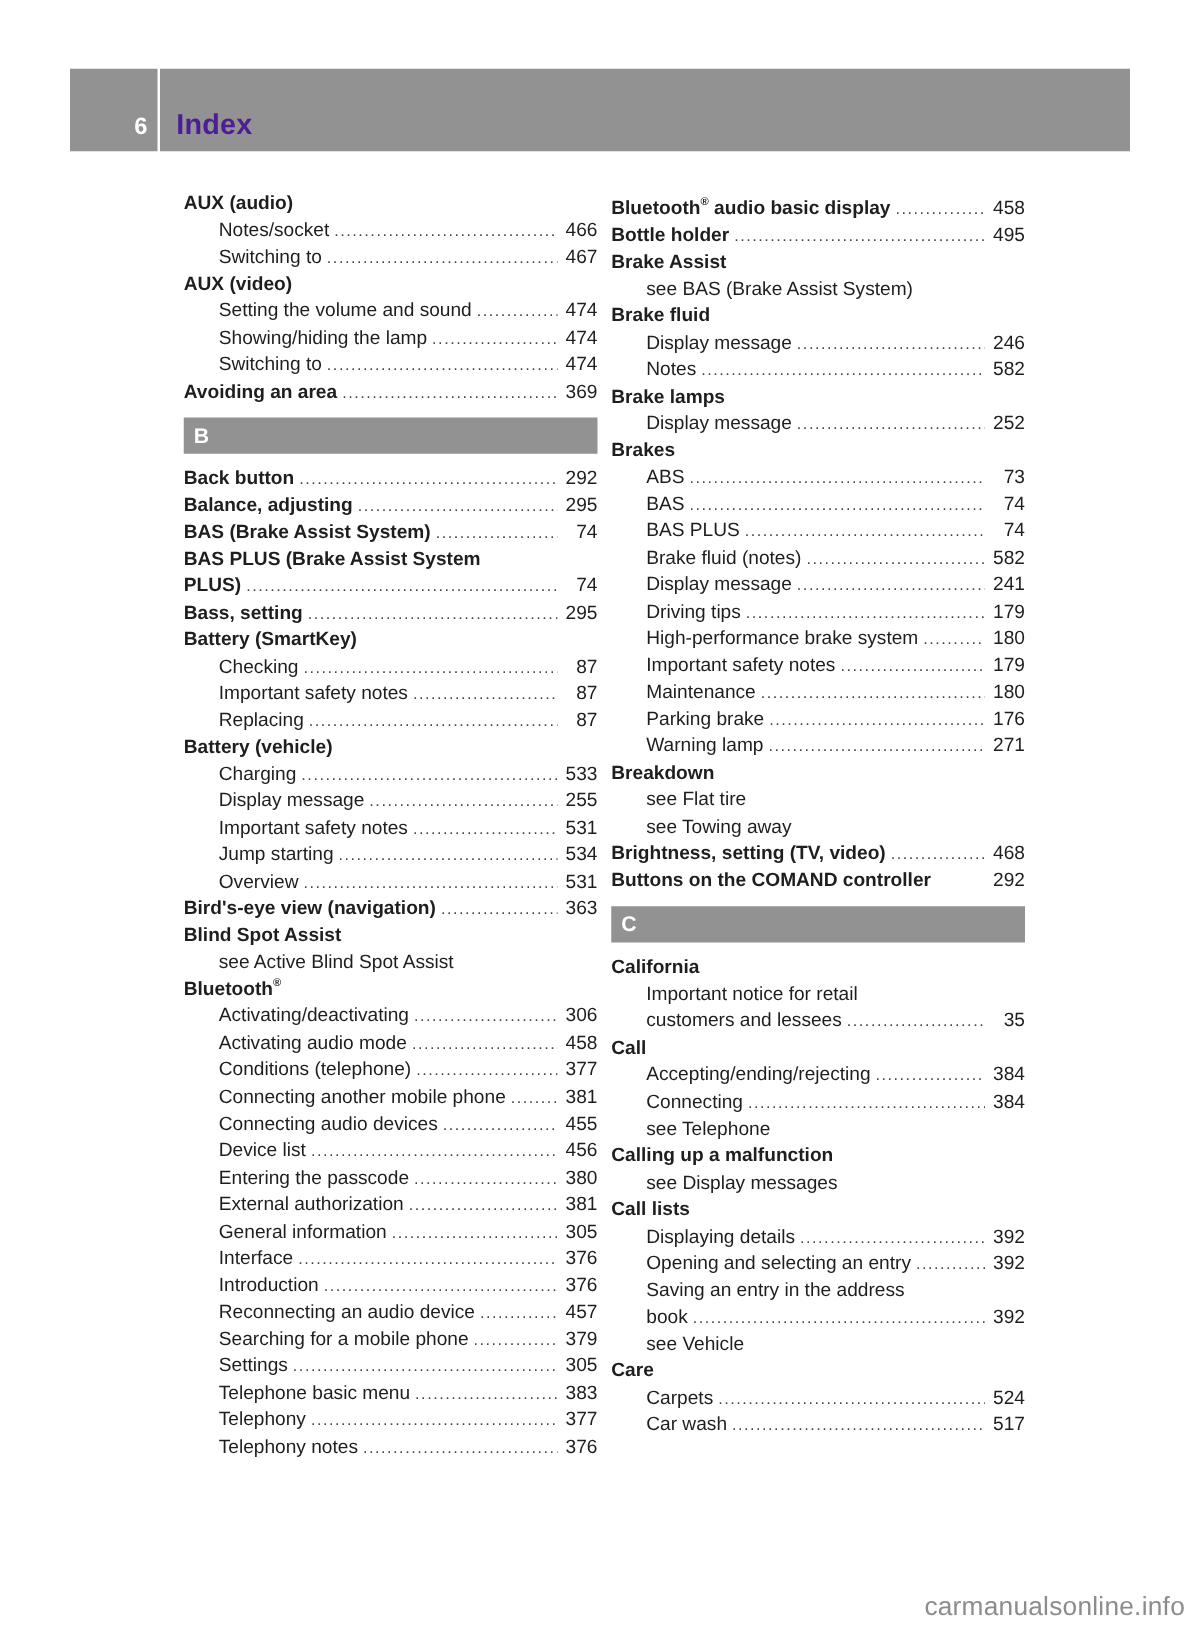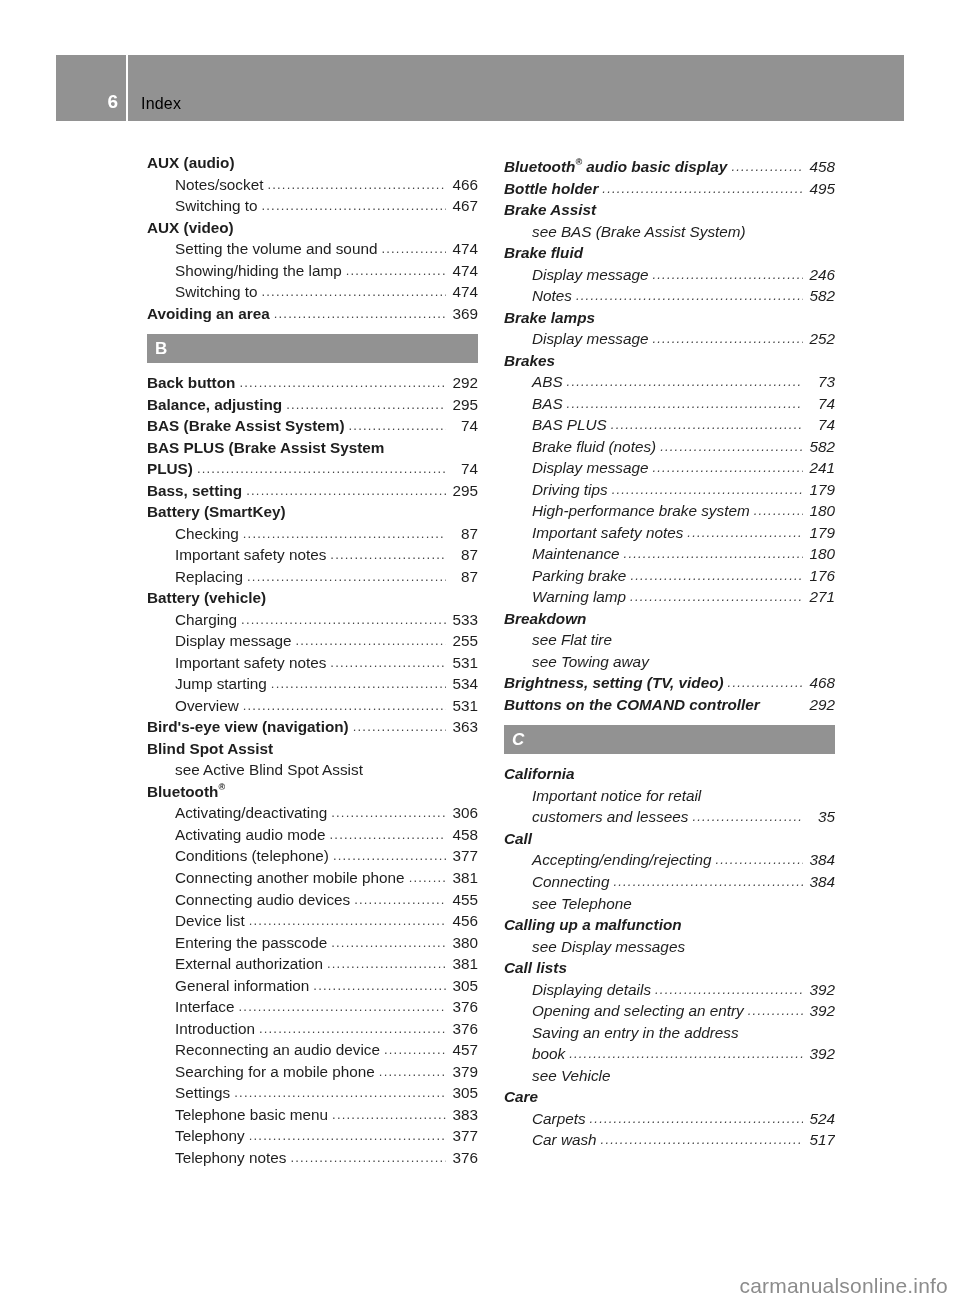--- a/index.html
+++ b/index.html
@@ -18,27 +18,27 @@
   .header .divider { width: 2px; height: 100%; background: #ffffff; }
   .header .titlebox {
     flex: 1; height: 100%; background: #929292; position: relative;
   }
   .header .page-num {
     position: absolute; right: 8px; bottom: 8px;
     color: #ffffff; font-weight: bold; font-size: 19px;
   }
   .header .title {
     position: absolute; left: 13px; bottom: 8px;
-    color: #000000; font-weight: normal; font-size: 16px; letter-spacing: 0.2px;
+    color: #4c1d95; font-weight: bold; font-size: 23px; letter-spacing: 0.2px;
   }
   .column {
     position: absolute; width: 331px;
   }
   .col-left { left: 127px; top: 152px; margin-left: 20px; }
-  .col-right { left: 504px; top: 156px; font-style: italic; }
+  .col-right { left: 489px; top: 156px; }
   .row {
     height: 21.53px; line-height: 21.53px; font-size: 15.3px;
     display: flex; white-space: nowrap; overflow: hidden;
   }
   .row.sub { padding-left: 28px; }
   .row.head .label { font-weight: bold; }
   .row .label { flex: 0 0 auto; }
   .row .dots {
     flex: 1 1 auto; overflow: hidden; margin: 0 4px; color: #444;
     letter-spacing: 1.2px; font-size: 13px;

